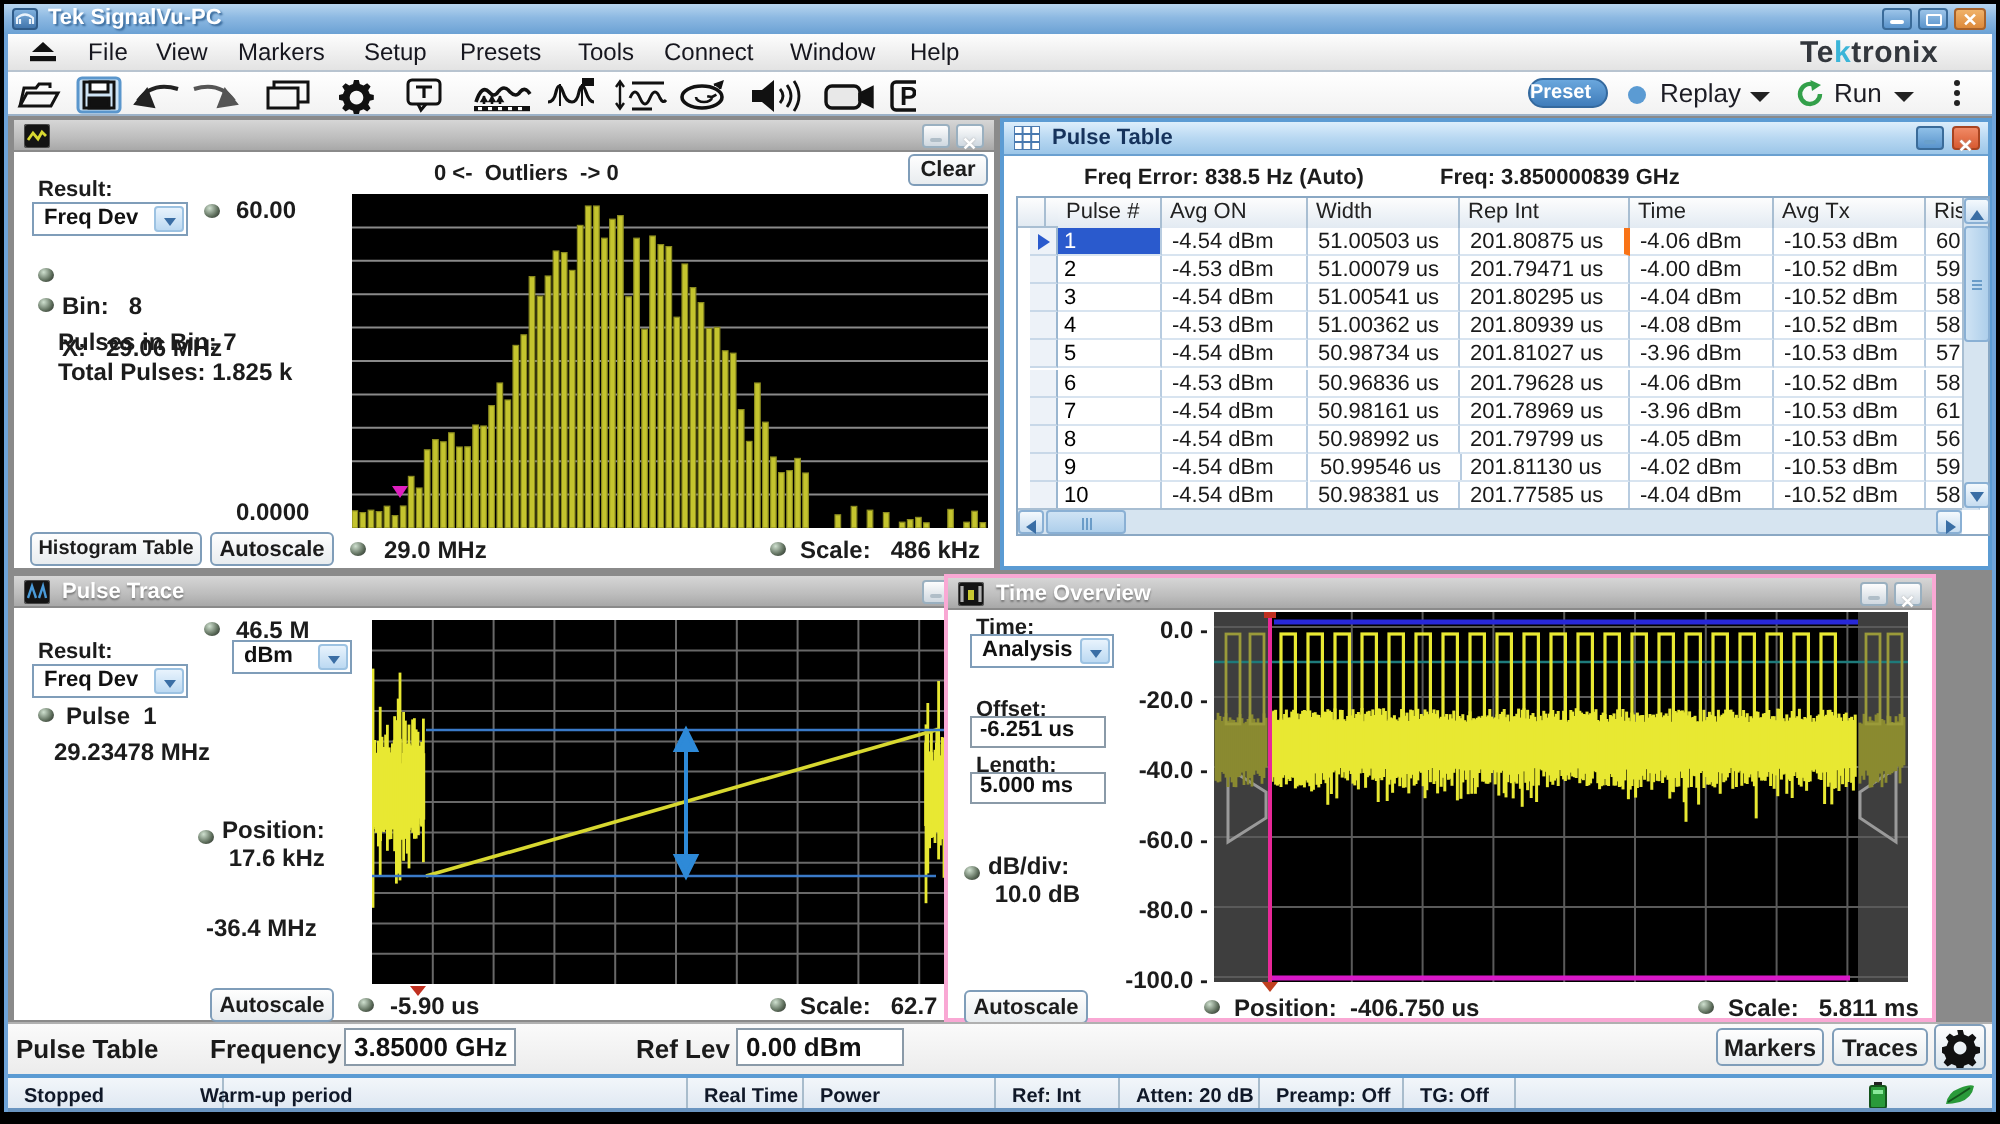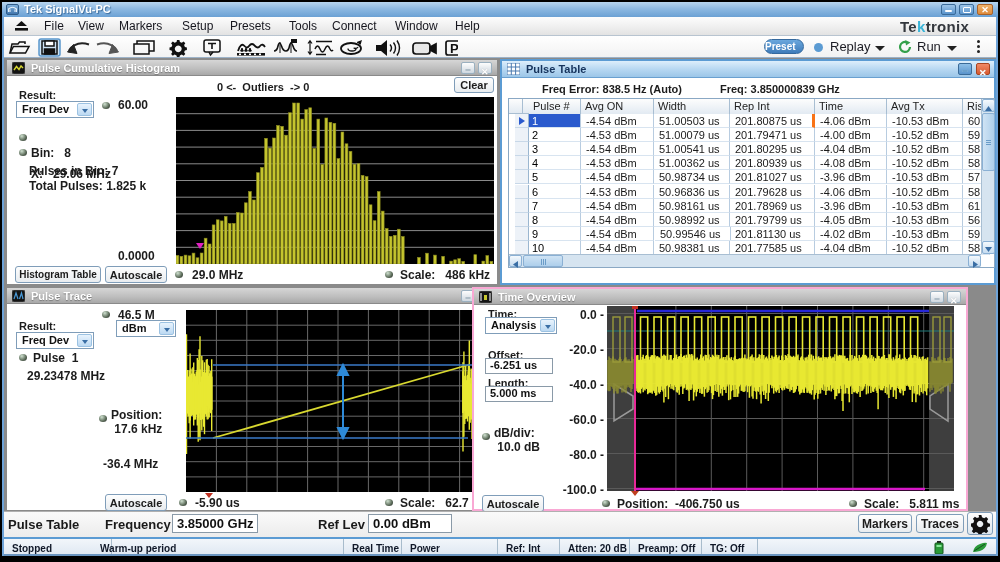--- a/index.html
+++ b/index.html
@@ -159,21 +159,20 @@
 <div class="abs" style="left:977px;top:50px;width:3px;height:3px;background:#222;border-radius:50%;"></div>
 
 <div class="abs" style="left:4px;top:58px;width:992px;height:453px;background:#8a8a8a;"></div>
 
 <div class="panel" style="left:6px;top:59px;width:492px;height:226px;border:1px solid #8a8a8a;">
  <div class="ptitle">
       <svg class="ic" viewBox="0 0 13 12">
         <rect width="13" height="12" rx="2" fill="#141414" stroke="#555" stroke-width="0.8"></rect>
         <path d="M2 8 L4.5 4.5 L7 7.5 L9 4 L11 6" stroke="#d8d832" stroke-width="1.4" fill="none"></path>
       </svg>
-  <span class="tx">Pulse Cumulative Histogram</span>
   <span class="wbtn b1">
         <i class="mn"></i>
       </span>
       <span class="wbtn b2">
         <i class="xx">✕</i>
       </span>
  </div>
  <div class="lbl bld" style="left:210px;top:21px;">0 &lt;-&nbsp; Outliers&nbsp; -&gt; 0</div>
  <button class="btn" style="left:447px;top:17px;width:40px;height:16px;">Clear</button>
  <div class="lbl" style="left:12px;top:29px;">Result:</div>

